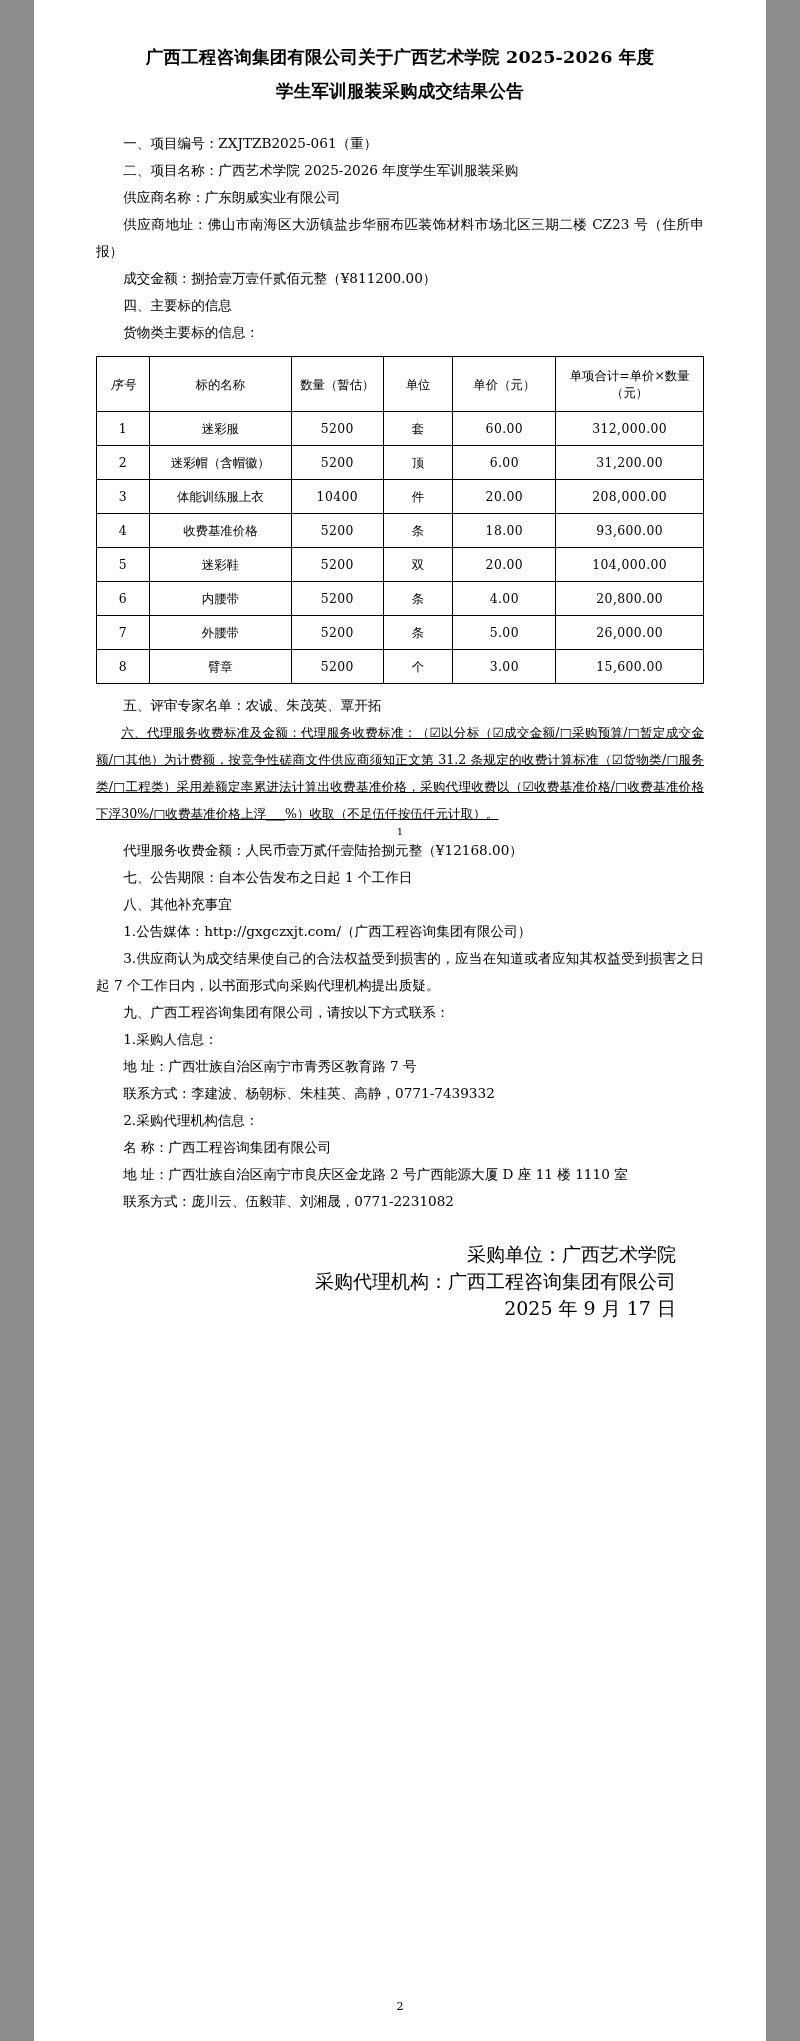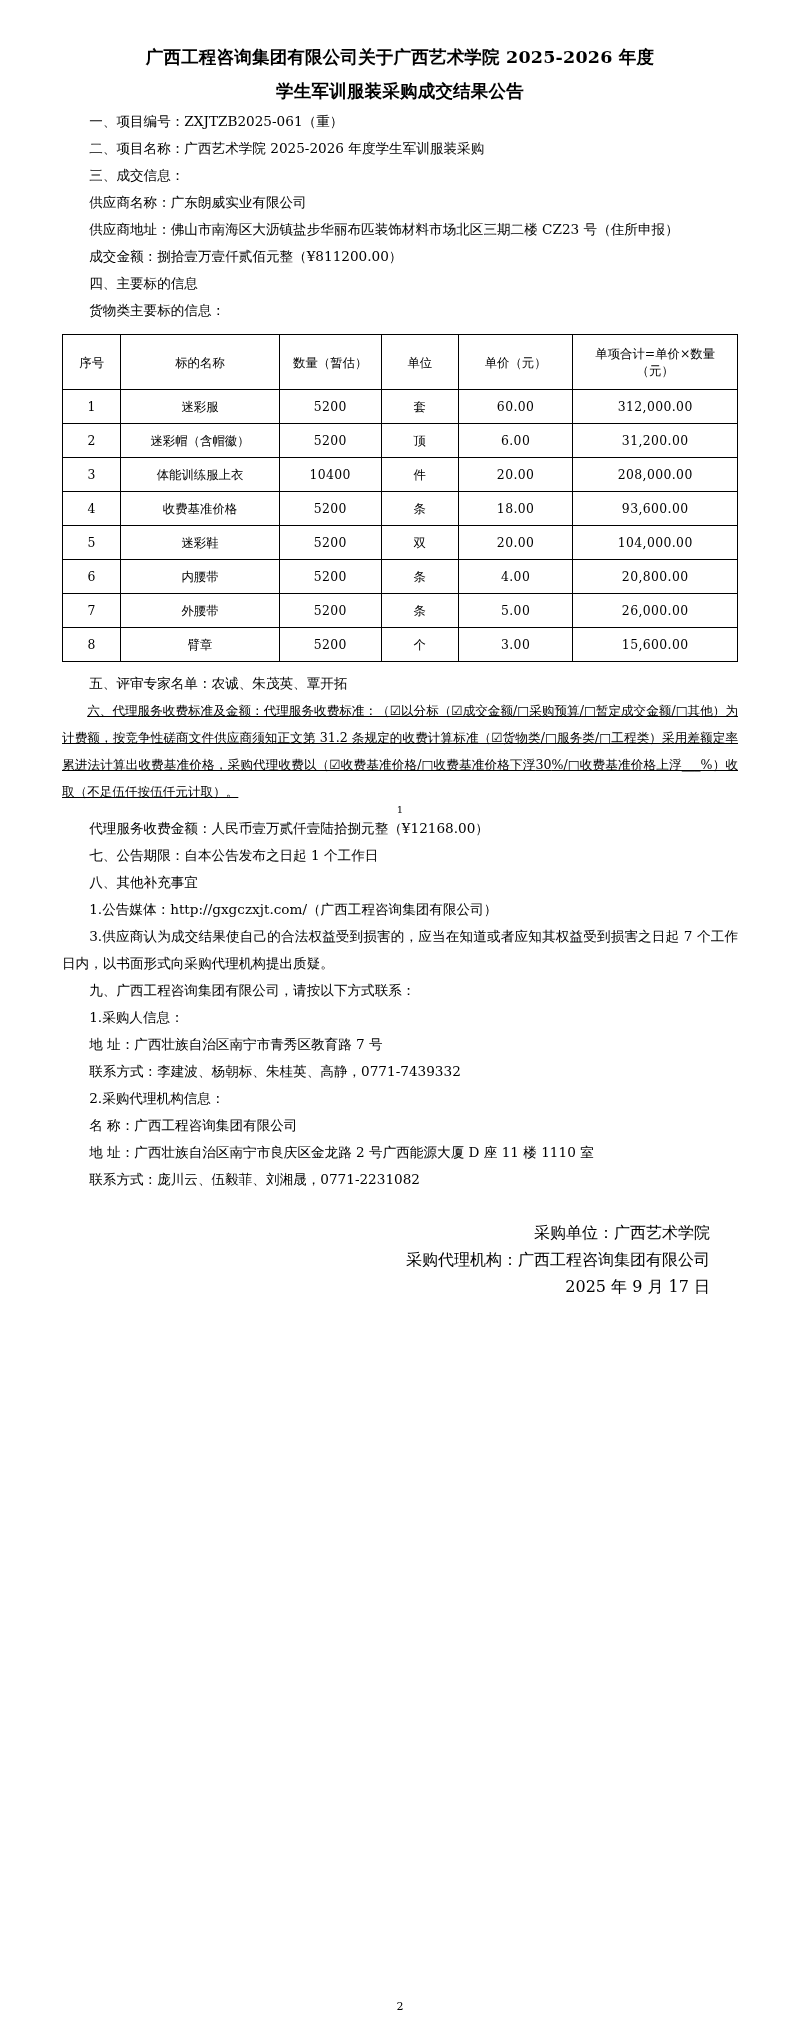--- a/index.html
+++ b/index.html
@@ -1,70 +1,69 @@
 <!DOCTYPE html>
 <html><head>
 <meta charset="utf-8">
 <style>
   html,body{margin:0;padding:0;background:#8c8c8c;}
   body{font-family:"DejaVu Serif","Liberation Serif",serif;}
   .page{
-    width:800px;min-height:2041px;margin:0 auto;background:#ffffff;
+    width:732px;min-height:2041px;margin:0 auto;background:#ffffff;
     position:relative;box-sizing:border-box;
     padding:28px 62px 0 62px;
   }
   .title{
     text-align:center;font-weight:bold;font-size:17.5px;line-height:34px;
     letter-spacing:.2px;margin:0;padding-top:12px;color:#000;
   }
   .title .ln{display:block;}
-  .body{font-size:13.6px;line-height:27px;color:#000;}
+  .body{font-size:13.6px;line-height:27px;color:#000;margin-top:22px;}
   p{margin:0;padding:0;}
   .ind{text-indent:2em;}
   .just{text-align:justify;text-justify:inter-ideograph;}
   table.items{
     border-collapse:collapse;width:100%;margin:10px 0 8px 0;
     font-size:12.4px;table-layout:fixed;
   }
   table.items td,table.items th{
     border:1px solid #000;text-align:center;vertical-align:middle;
     padding:8px 2px;font-weight:normal;line-height:17px;
   }
   table.items thead td{padding:10px 4px;}
-  .c0{width:8%;}
+  .c0{width:8%;font-style:italic;}
   .c1{width:24%;}
   .c2{width:15%;}
   .c3{width:11%;}
   .c4{width:17%;}
   .c5{width:25%;}
   .num{font-family:"DejaVu Serif","Liberation Serif",serif;letter-spacing:.4px;}
   .cb{font-size:12.6px;text-decoration:underline;}
   .uline{text-decoration:underline;}
-  .sign{margin-top:26px;font-size:16px;line-height:27px;text-align:right;padding-right:28px;}
+  .sign{margin-top:26px;font-size:19px;line-height:27px;text-align:right;padding-right:28px;}
   .footer-num{
     position:absolute;bottom:28px;left:0;width:100%;text-align:center;
     font-size:11px;color:#000;
   }
   .smallmark{display:block;text-align:center;font-size:10px;line-height:10px;color:#000;}
 </style>
 </head>
 <body>
 
 <div class="page">
 
   <h1 class="title">
     <span class="ln">广西工程咨询集团有限公司关于广西艺术学院 2025-2026 年度</span>
     <span class="ln">学生军训服装采购成交结果公告</span>
   </h1>
 
   <div class="body">
 
     <p class="ind">一、项目编号：ZXJTZB2025-061（重）</p>
     <p class="ind">二、项目名称：广西艺术学院 2025-2026 年度学生军训服装采购</p>
-    <p class="ind">三、成交信息：</p>
     <p class="ind">供应商名称：广东朗威实业有限公司</p>
     <p class="ind just">供应商地址：佛山市南海区大沥镇盐步华丽布匹装饰材料市场北区三期二楼 CZ23 号（住所申报）</p>
     <p class="ind">成交金额：捌拾壹万壹仟贰佰元整（¥811200.00）</p>
     <p class="ind">四、主要标的信息</p>
     <p class="ind">货物类主要标的信息：</p>
 
     <table class="items">
       <thead>
         <tr>
           <td class="c0">序号</td>

